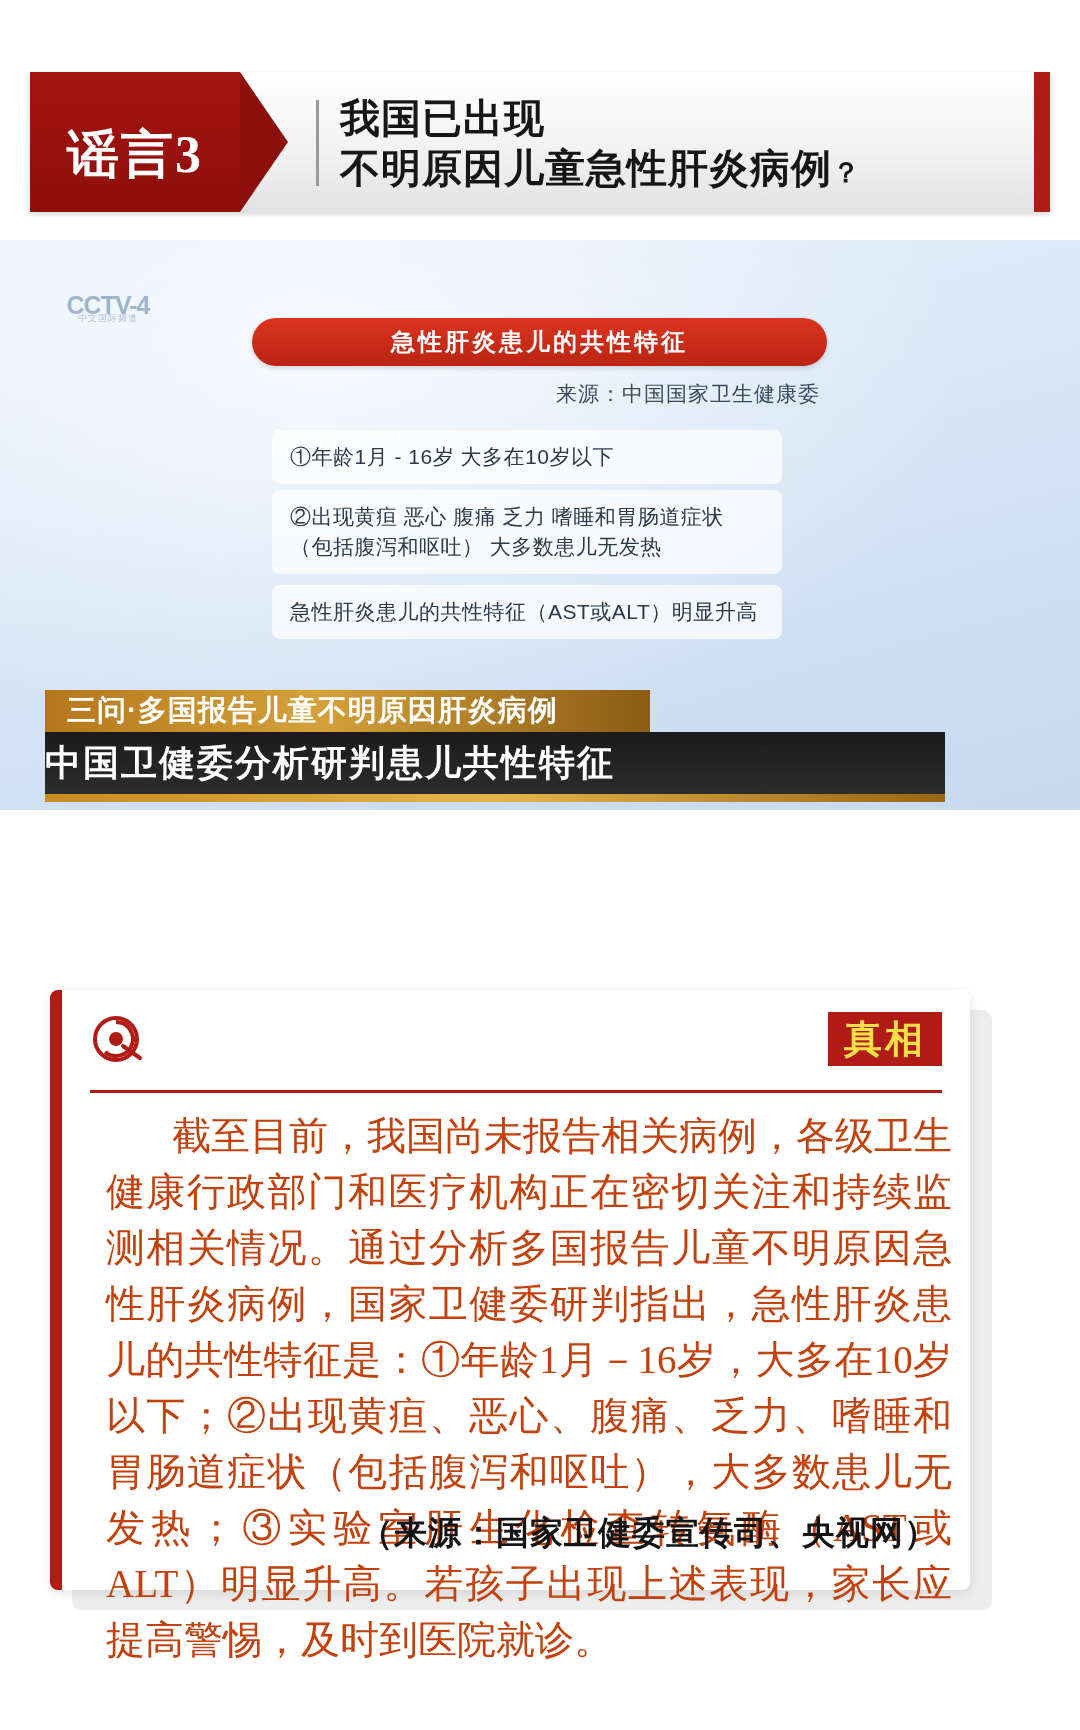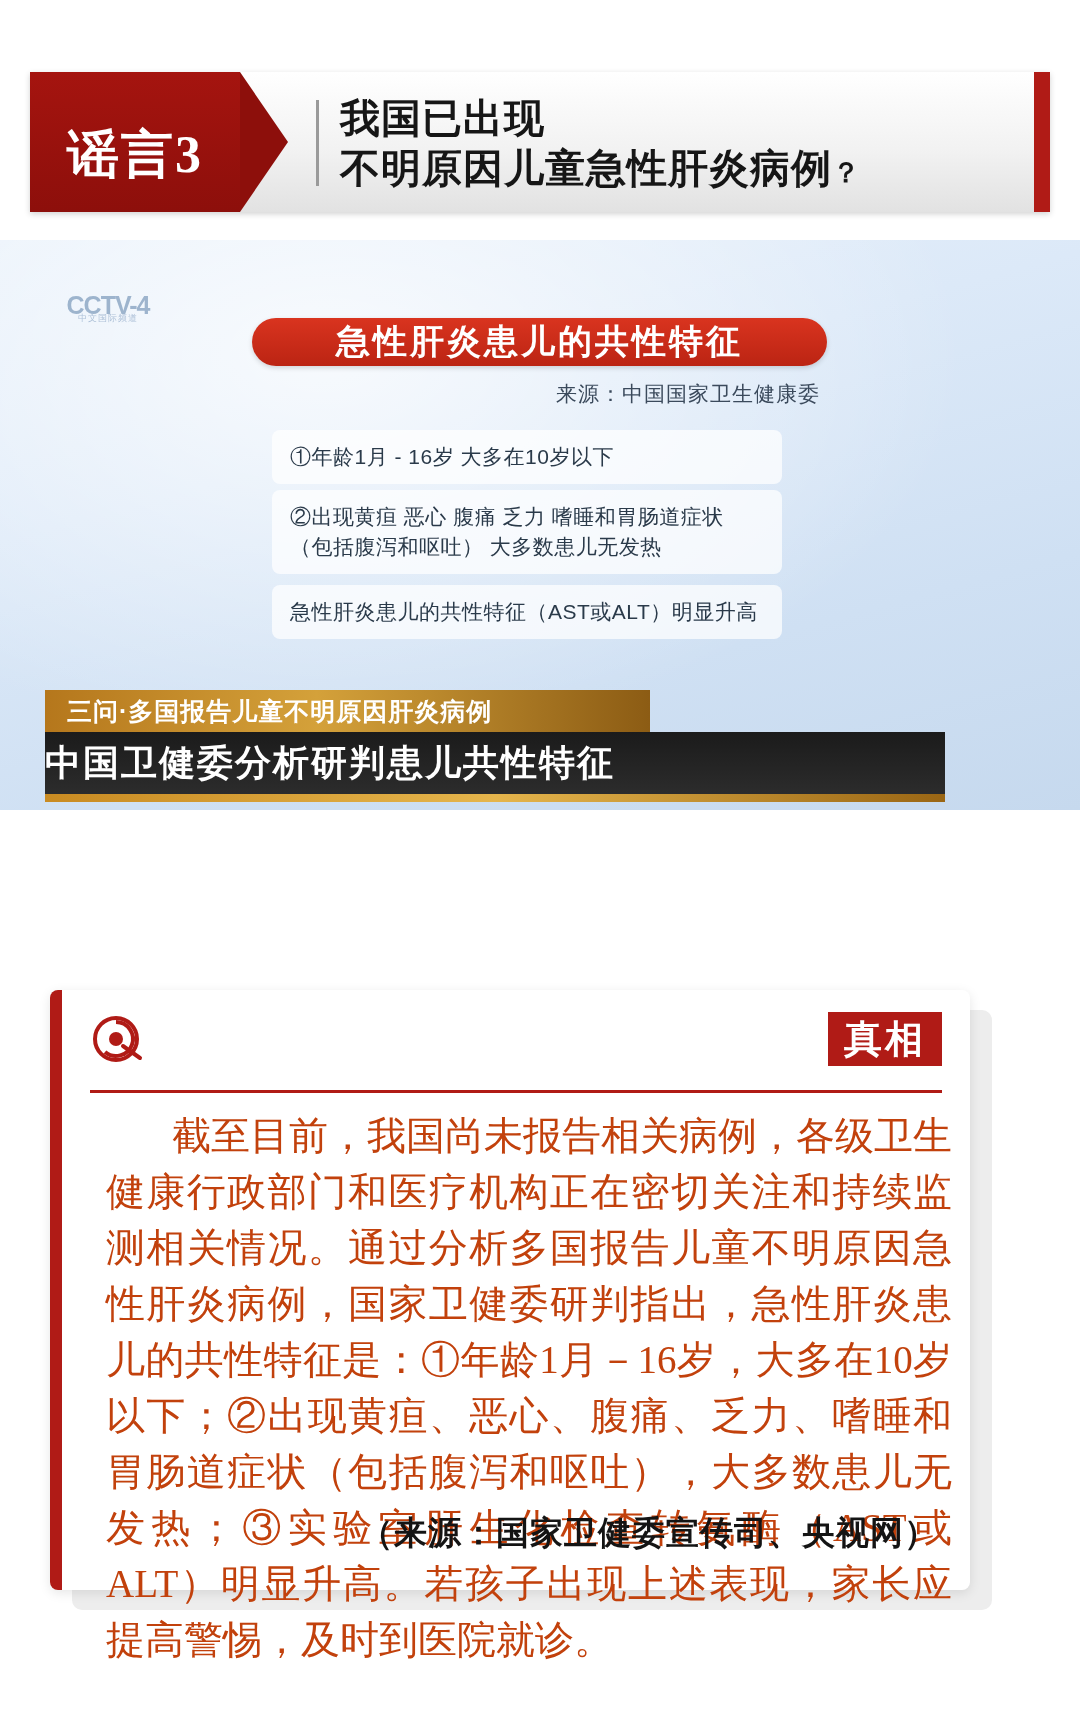--- a/index.html
+++ b/index.html
@@ -145,21 +145,21 @@
     left: 252px;
     top: 78px;
     width: 575px;
     height: 48px;
     border-radius: 24px;
     background: linear-gradient(180deg, #d9341f 0%, #bb2413 100%);
     display: flex;
     align-items: center;
     justify-content: center;
     color: #ffffff;
-    font-size: 34px;
+    font-size: 24px;
     font-weight: bold;
     letter-spacing: 3px;
     font-family: "Liberation Sans", sans-serif;
     box-shadow: 0 2px 5px rgba(0,0,0,0.15);
     text-align: center;
   }
   .tv-source {
     position: absolute;
     right: 260px;
     top: 140px;
@@ -198,21 +198,21 @@
     left: 0;
     top: 0;
     width: 605px;
     height: 42px;
     background: linear-gradient(90deg, #b5771c 0%, #d4a13a 45%, #8c5c14 100%);
     display: flex;
     align-items: center;
     padding-left: 22px;
     box-sizing: border-box;
     color: #ffffff;
-    font-size: 25px;
+    font-size: 29px;
     font-weight: bold;
     letter-spacing: 1px;
     font-family: "Liberation Sans", sans-serif;
   }
   .ticker-bottom {
     position: absolute;
     left: 0;
     top: 42px;
     width: 900px;
     height: 62px;
@@ -278,21 +278,21 @@
     width: 58px;
     height: 58px;
   }
   .truth-badge {
     position: absolute;
     right: 28px;
     top: 22px;
     height: 54px;
     padding: 0 16px;
     background: #b01b16;
-    color: #ffffff;
+    color: #fde047;
     font-size: 38px;
     font-weight: bold;
     letter-spacing: 3px;
     display: flex;
     align-items: center;
     justify-content: center;
   }
   .truth-rule {
     position: absolute;
     left: 40px;

